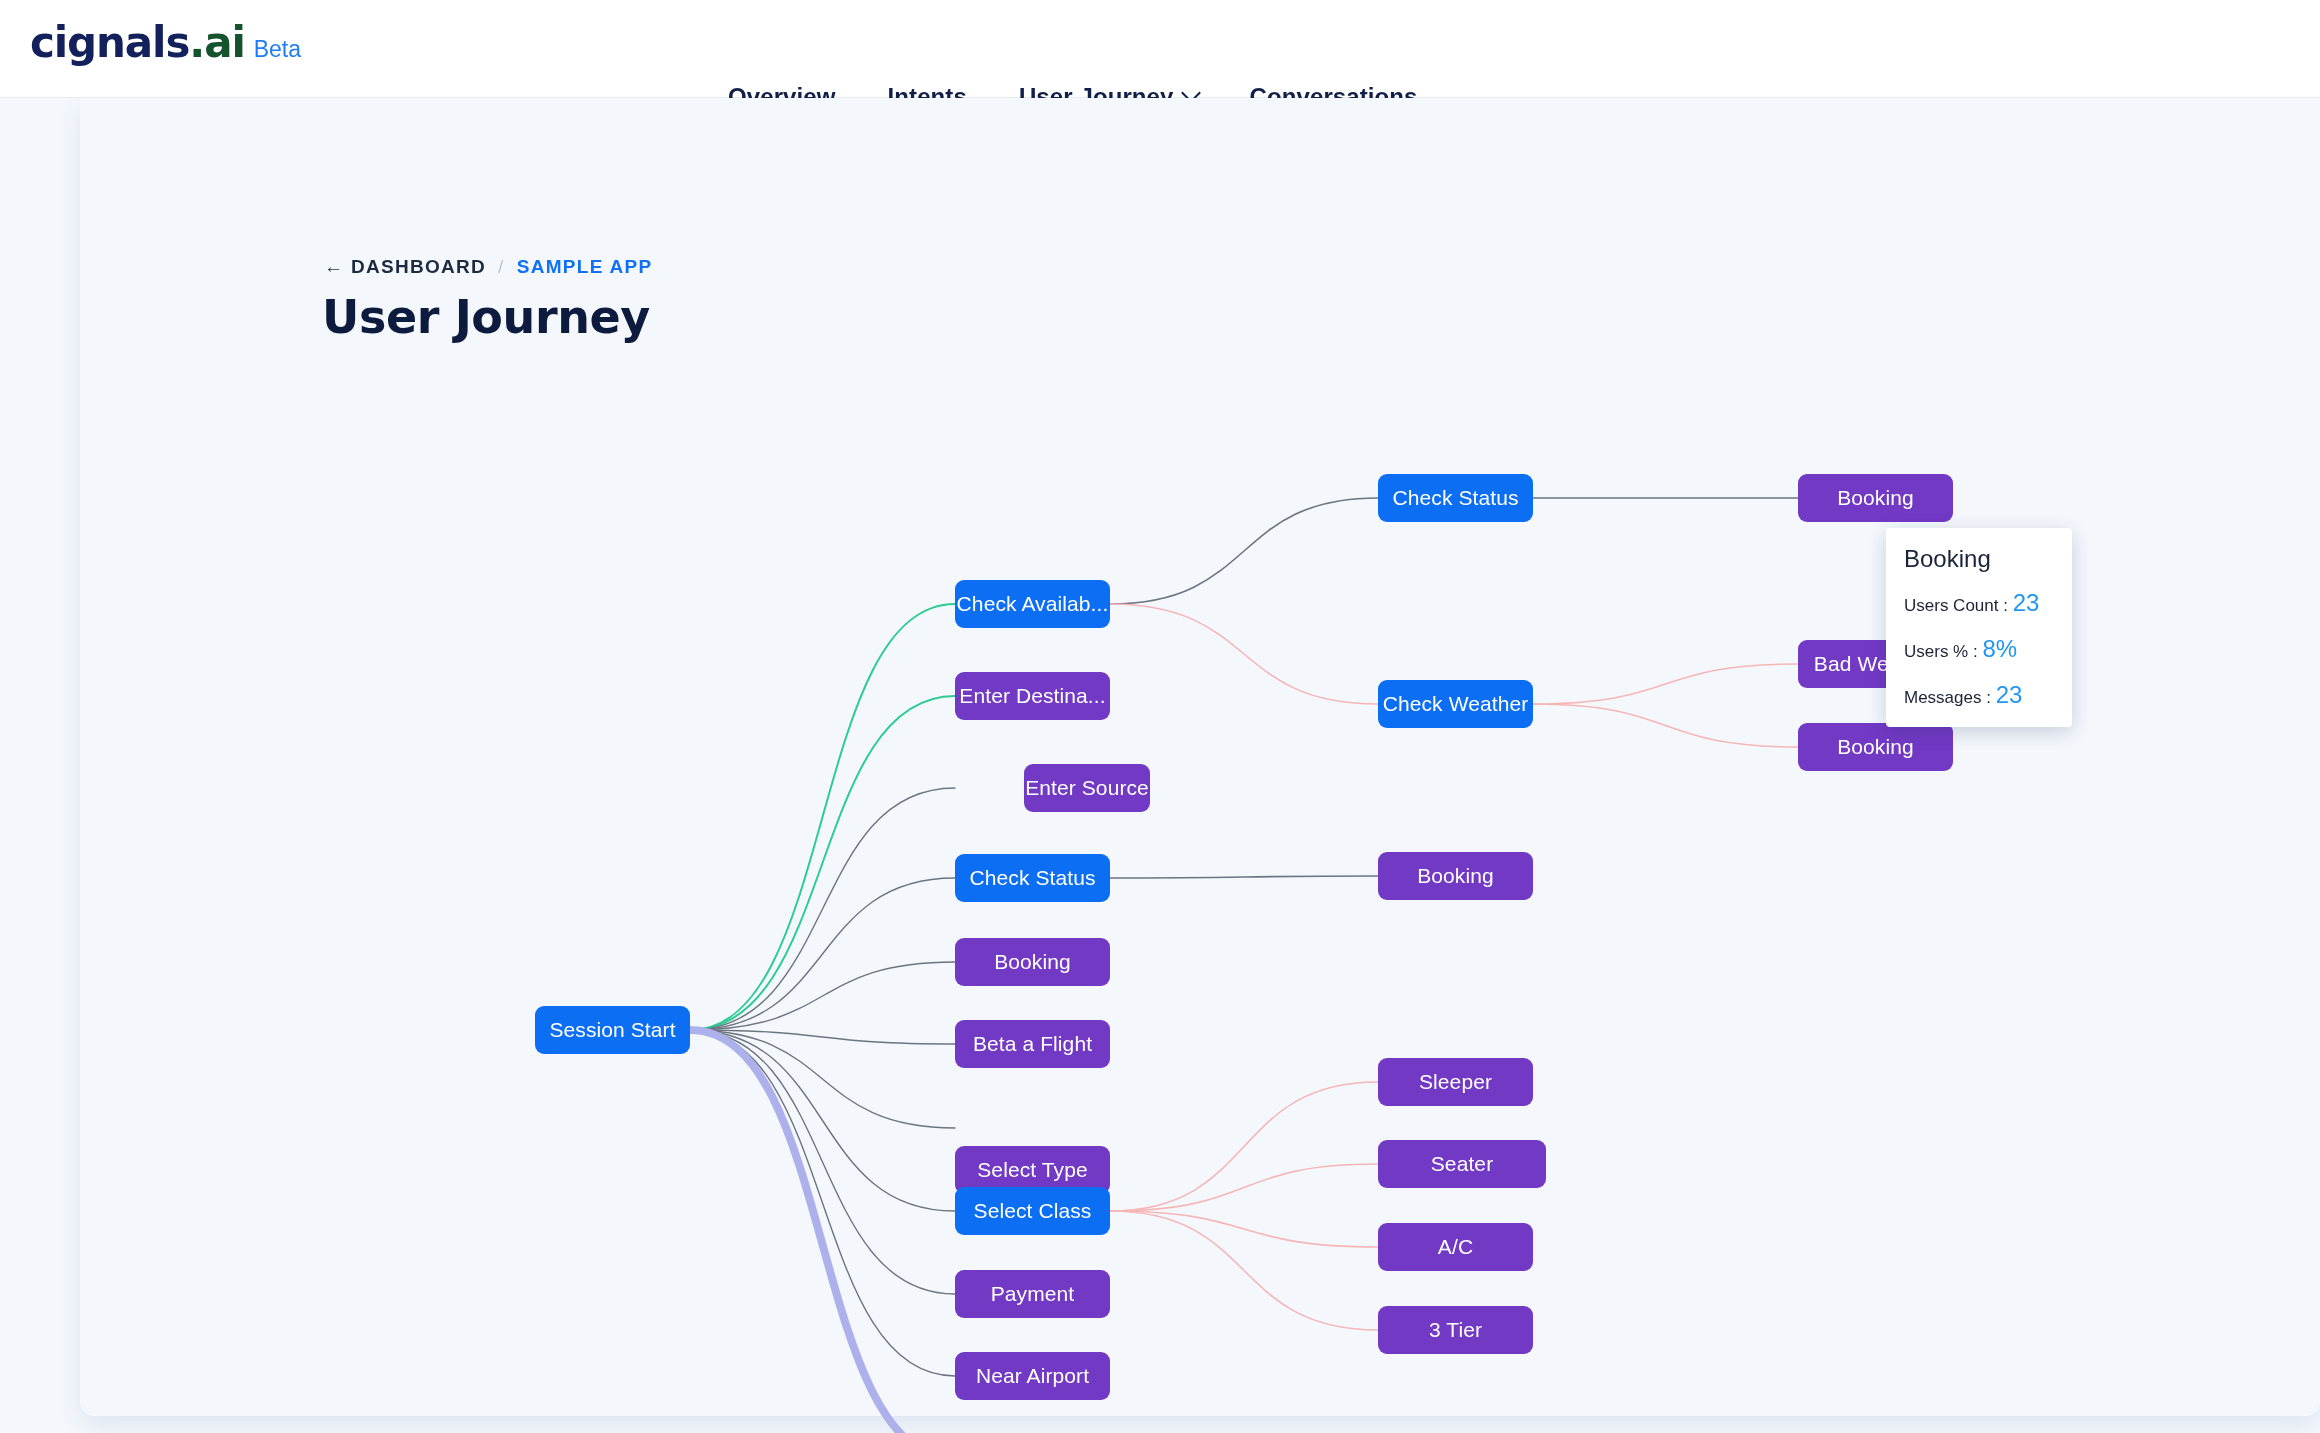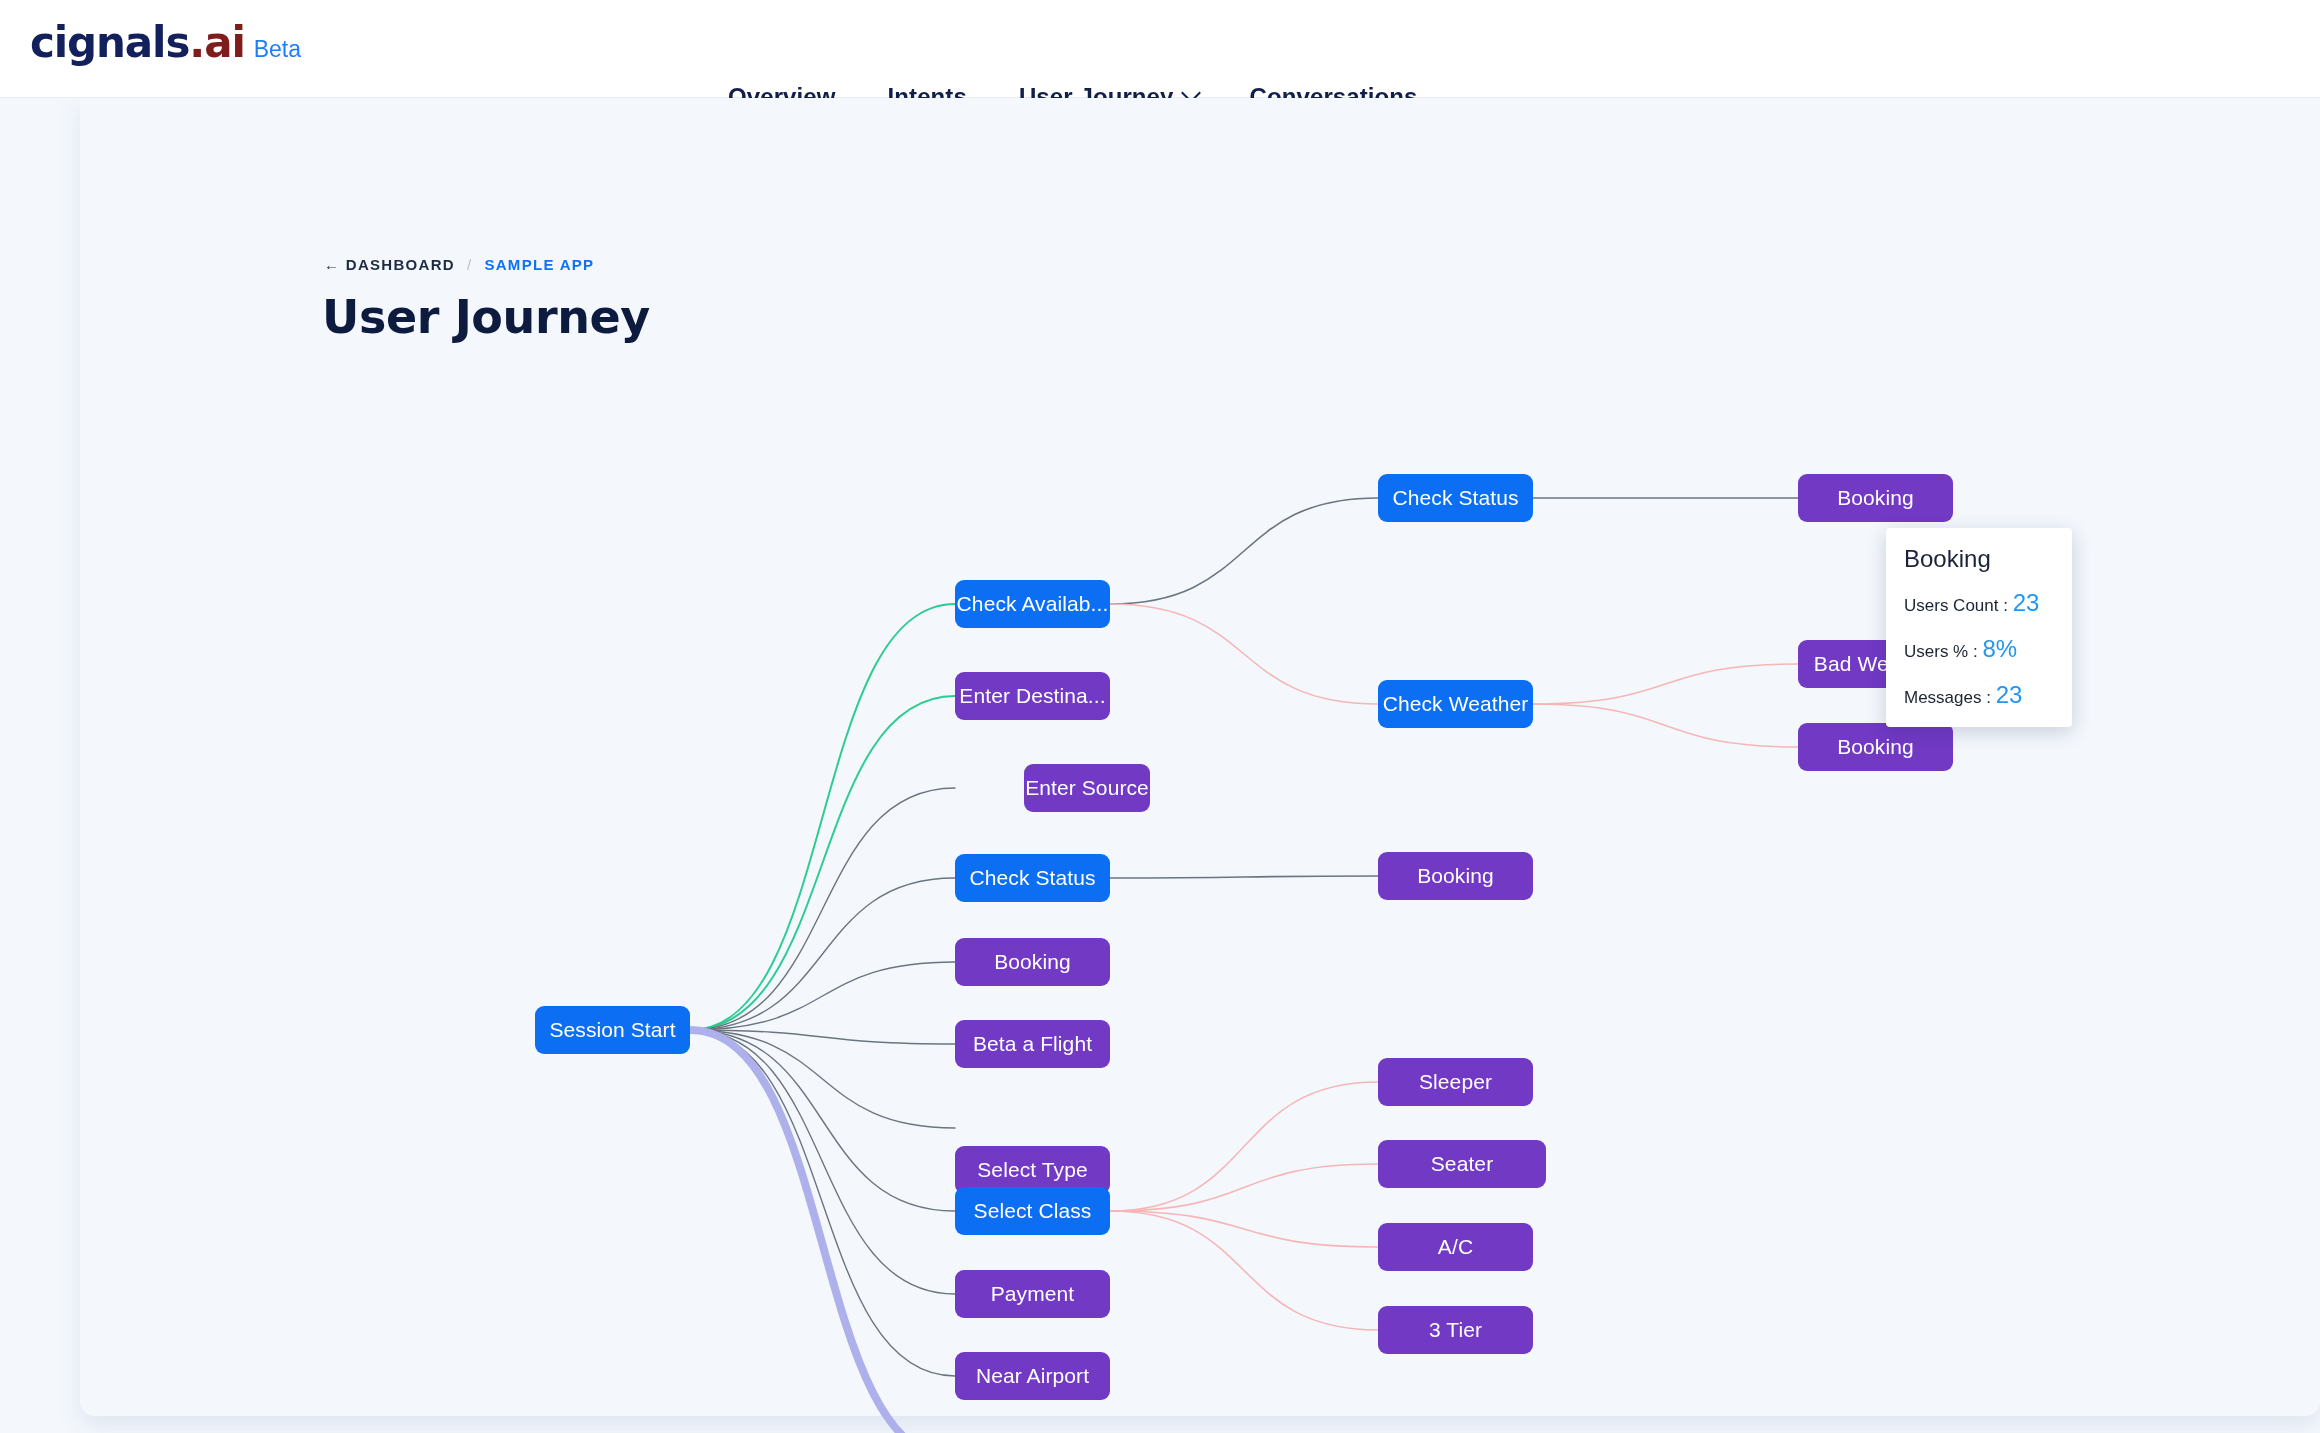--- a/index.html
+++ b/index.html
@@ -28,21 +28,21 @@
     align-items: baseline;
     gap: 9px;
   }
   .brand-main {
     font-size: 42px;
     font-weight: 700;
     letter-spacing: -1.1px;
     color: #12205c;
     font-family: "DejaVu Sans", sans-serif;
   }
-  .brand-ai { color: #7f1d1d; }
+  .brand-ai { color: #14532d; }
   .brand-beta {
     font-size: 23px;
     font-weight: 400;
     color: #1f7df5;
     font-family: "Liberation Sans", sans-serif;
   }
 
   .nav-links {
     position: absolute;
     left: 728px;
@@ -91,21 +91,21 @@
     box-shadow: 0 10px 26px rgba(40,70,120,0.10);
   }
 
   .breadcrumb {
     position: absolute;
     left: 324px;
     top: 158px;
     display: flex;
     align-items: flex-end;
     gap: 12px;
-    font-size: 15px;
+    font-size: 19px;
     font-weight: 700;
     letter-spacing: 1.3px;
   }
   .bc-back { color: #1d2b42; cursor: pointer; white-space: nowrap; }
   .bc-sep { color: #b7c3d3; font-weight: 500; }
   .bc-current { color: #1071f2; cursor: pointer; white-space: nowrap; }
 
   .page-title {
     position: absolute;
     left: 322px;

